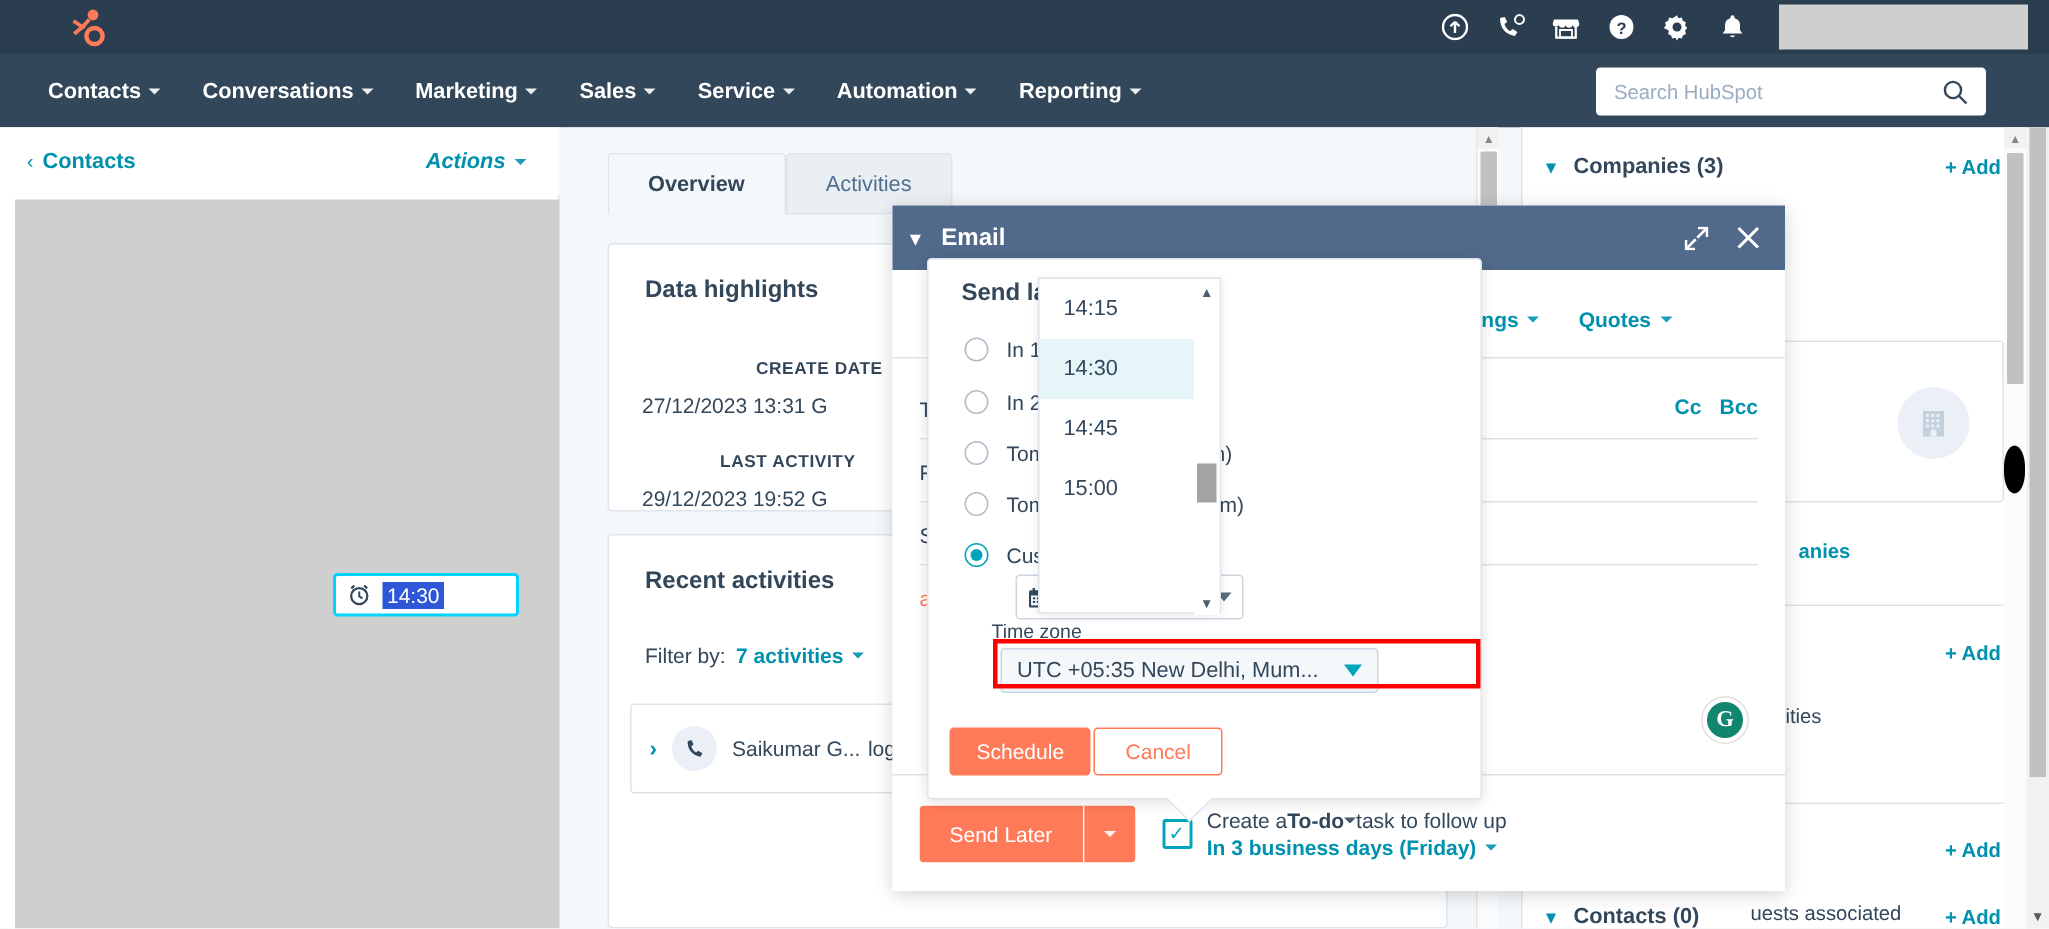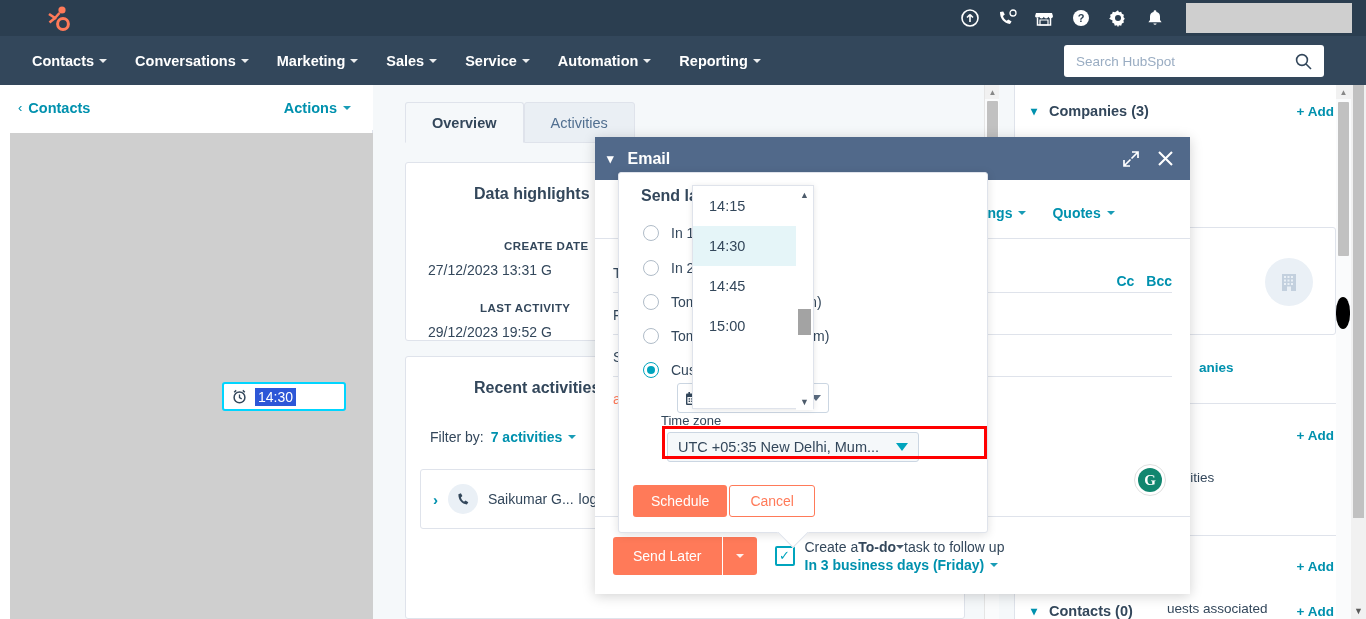--- a/index.html
+++ b/index.html
@@ -62,42 +62,42 @@
     position: absolute; left: 0; top: 0; width: 373px; height: 534px; background: #fff;
     border-right: 1px solid #dfe3eb;
   }
   .crumbrow {
     position: absolute; left: 0; top: 0; width: 373px; height: 45px;
     display: flex; align-items: center; justify-content: space-between;
     padding: 0 22px 0 18px; background: #fff;
   }
   .crumb { color: #0091ae; font-size: 14.5px; font-weight: bold; cursor: pointer; display: flex; align-items: center; gap: 6px; }
   .crumb .lt { font-size: 13px; font-weight: normal; }
-  .actions-btn { color: #0091ae; font-size: 14.5px; font-weight: bold; cursor: pointer; display: flex; align-items: center; gap: 6px; }
+  .actions-btn { color: #0091ae; font-size: 14.5px; font-weight: bold; cursor: pointer; display: flex; align-items: center; gap: 6px; font-style: italic; }
   .grayblock { position: absolute; left: 10px; top: 48px; width: 363px; height: 486px; background: #cfcfcf; }
 
   
   .centercol {
     position: absolute; left: 374px; top: 0; width: 625px; height: 534px;
     background: #f5f8fa; overflow: hidden;
   }
   .tabs { position: absolute; left: 31px; top: 17px; display: flex; align-items: flex-end; }
   .tab {
     height: 41px; padding: 0 26px; display: flex; align-items: center;
     font-size: 14.5px; cursor: pointer; border-radius: 3px 3px 0 0;
   }
   .tab.active { background: #f5f8fa; color: #33475b; font-weight: bold; border: 1px solid #dfe3eb; border-bottom: 1px solid #f5f8fa; }
   .tab.inactive { background: #eaeff4; color: #516f90; border: 1px solid #dfe3eb; }
 
   .card {
     position: absolute; background: #fff; border: 1px solid #dfe3eb; border-radius: 3px;
   }
   .card-dh { left: 31px; top: 77px; width: 560px; height: 179px; }
   .card-ra { left: 31px; top: 271px; width: 560px; height: 263px; }
-  .card-title { position: absolute; left: 24px; top: 22px; font-size: 16px; font-weight: bold; color: #33475b; margin-left: 44px; }
+  .card-title { position: absolute; left: 24px; top: 22px; font-size: 16px; font-weight: bold; color: #33475b; }
   .dh-label { position: absolute; font-size: 11.5px; font-weight: bold; color: #33475b; letter-spacing: .4px; }
   .dh-value { position: absolute; font-size: 14px; color: #33475b; }
 
   .filter-row { position: absolute; left: 24px; top: 72px; font-size: 14px; color: #33475b; display: flex; align-items: center; gap: 7px; }
   .filter-link { color: #0091ae; font-weight: bold; cursor: pointer; display: flex; align-items: center; gap: 6px; }
 
   .act-row {
     position: absolute; left: 14px; top: 112px; width: 532px; height: 60px;
     border: 1px solid #dfe3eb; border-radius: 3px; background: #fff;
     display: flex; align-items: center; padding: 0 12px; gap: 10px;
@@ -180,21 +180,21 @@
   .mh-ic { color: #fff; cursor: pointer; display: flex; }
 
   .modal-body { position: absolute; left: 0; top: 43px; width: 595px; height: 414px; background: #fff; }
   .mb-toolrow {
     position: absolute; left: 0; top: 15px; width: 595px; height: 36px;
     display: flex; align-items: center; padding: 0 18px; gap: 26px;
   }
   .tool-link { color: #0091ae; font-size: 14px; font-weight: bold; cursor: pointer; display: flex; align-items: center; gap: 6px; }
   .mb-line { position: absolute; left: 0; width: 595px; height: 1px; background: #dfe3eb; }
   .mb-field { position: absolute; left: 18px; font-size: 14px; color: #33475b; }
-  .ccbcc { position: absolute; right: 18px; display: flex; gap: 12px; margin-top: 10px; }
+  .ccbcc { position: absolute; right: 18px; display: flex; gap: 12px; }
   .ccbcc span { color: #0091ae; font-size: 14px; font-weight: bold; cursor: pointer; }
   .field-line { position: absolute; left: 18px; width: 559px; height: 1px; background: #dfe3eb; }
 
   .modal-footer {
     position: absolute; left: 0; bottom: 0; width: 595px; height: 78px;
     background: #fff; border-top: 1px solid #dfe3eb;
     display: flex; align-items: center; padding: 0 18px; gap: 18px;
   }
   .send-later-grp { display: flex; height: 38px; border-radius: 3px; overflow: hidden; }
   .send-later-btn {

